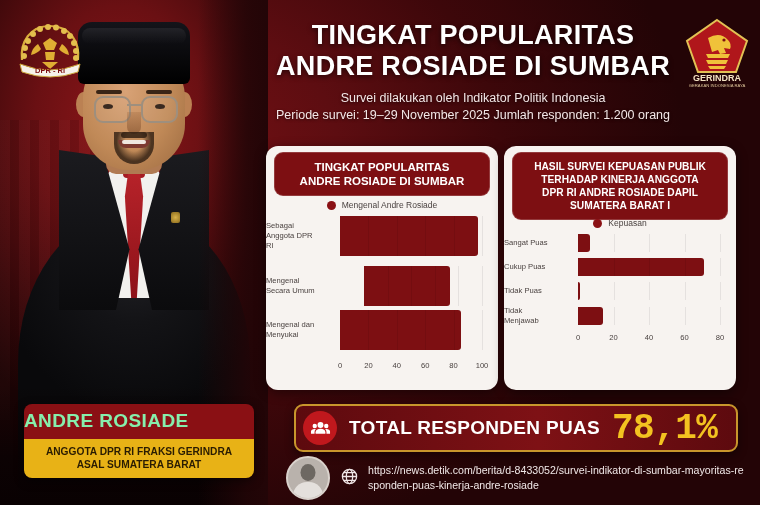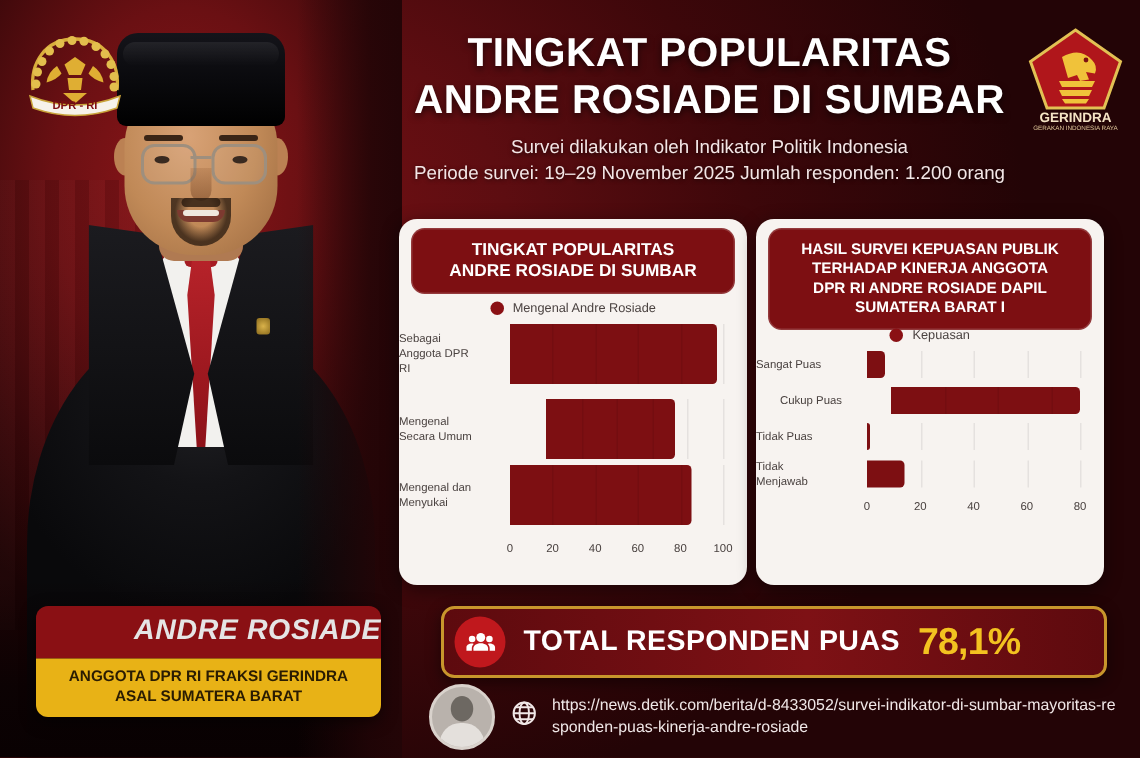--- a/index.html
+++ b/index.html
@@ -118,33 +118,33 @@
   .track{position:relative;flex:1;margin-right:16px;}
   .bar{height:100%;background:#7d0f12;border-radius:0 3px 3px 0;}
   .grid{position:absolute;top:0;bottom:0;width:1px;background:rgba(0,0,0,.07);}
   .axis{display:flex;width:100%;}
   .axis-pad{width:74px;}
   .axis-track{position:relative;flex:1;margin-right:16px;height:14px;}
   .tick{position:absolute;top:1px;transform:translateX(-50%);font-size:7.6px;color:#4a4240;}
   
   .namebanner{position:absolute;left:24px;top:404px;width:230px;border-radius:8px;overflow:hidden;
     box-shadow:0 3px 10px rgba(0,0,0,.5);}
-  .nb-top{background:#8a1014;color:#e5e5e5;font-weight:bold;font-size:19px;text-align:right;
-    padding:6px 0 7px;letter-spacing:.4px;font-style:italic;}
+  .nb-top{background:#8a1014;color:#86efac;font-weight:bold;font-size:19px;text-align:left;
+    padding:6px 0 7px;letter-spacing:.4px;}
   .nb-bot{background:#e8b216;color:#2a1c02;font-weight:bold;font-size:10.2px;text-align:center;
     padding:6px 4px 7px;line-height:13px;}
   
   .totalbar{position:absolute;left:294px;top:404px;width:440px;height:44px;
     background:linear-gradient(90deg,#5d0a0e,#7e1115 55%,#5d0a0e);
     border:2px solid #c8962c;border-radius:9px;display:flex;align-items:center;
     box-shadow:0 3px 10px rgba(0,0,0,.45);}
   .people-circle{width:34px;height:34px;border-radius:50%;background:#c0181d;
     margin-left:7px;display:flex;align-items:center;justify-content:center;flex:none;}
   .total-label{color:#fff;font-weight:bold;font-size:19px;margin-left:12px;letter-spacing:.3px;}
-  .total-value{color:#f3c220;font-weight:bold;font-size:25px;margin-left:12px;letter-spacing:-.5px;}
+  .total-value{color:#f3c220;font-weight:bold;font-size:36px;margin-left:12px;letter-spacing:-.5px;font-family:Liberation Mono, monospace;}
   
   .footer{position:absolute;left:286px;top:456px;width:460px;display:flex;align-items:center;justify-content:center;}
   .avatar{width:40px;height:40px;border-radius:50%;flex:none;overflow:hidden;
     border:2px solid #d9d2cc;background:#b9b2ac;position:relative;}
   .av-head{position:absolute;left:50%;top:6px;transform:translateX(-50%);width:15px;height:17px;
     border-radius:50%;background:#6d6862;}
   .av-body{position:absolute;left:50%;bottom:0;transform:translateX(-50%);width:30px;height:16px;
     border-radius:14px 14px 0 0;background:#e4e0dc;}
   .globe{margin-left:10px;flex:none;}
   .url{color:#f0e7e7;font-size:10.6px;line-height:15px;margin-left:9px;word-break:break-all;}
@@ -314,21 +314,21 @@
         <div class="row" style="margin-bottom: 6px;">
           <div class="cat">Sangat Puas</div>
           <div class="track" style="height: 18px;">
             <div class="grid" style="left: 25%;"></div>
             <div class="grid" style="left: 50%;"></div>
             <div class="grid" style="left: 75%;"></div>
             <div class="grid" style="left: 100%;"></div>
             <div class="bar" style="width: 8.75%; background: rgb(125, 15, 18);"></div>
           </div>
         </div>
-        <div class="row" style="margin-bottom: 6px; margin-left: 16px;">
+        <div class="row" style="margin-bottom: 6px;">
           <div class="cat">Cukup Puas</div>
           <div class="track" style="height: 18px;">
             <div class="grid" style="left: 25%;"></div>
             <div class="grid" style="left: 50%;"></div>
             <div class="grid" style="left: 75%;"></div>
             <div class="grid" style="left: 100%;"></div>
             <div class="bar" style="width: 88.75%; background: rgb(125, 15, 18);"></div>
           </div>
         </div>
         <div class="row" style="margin-bottom: 6px;">

